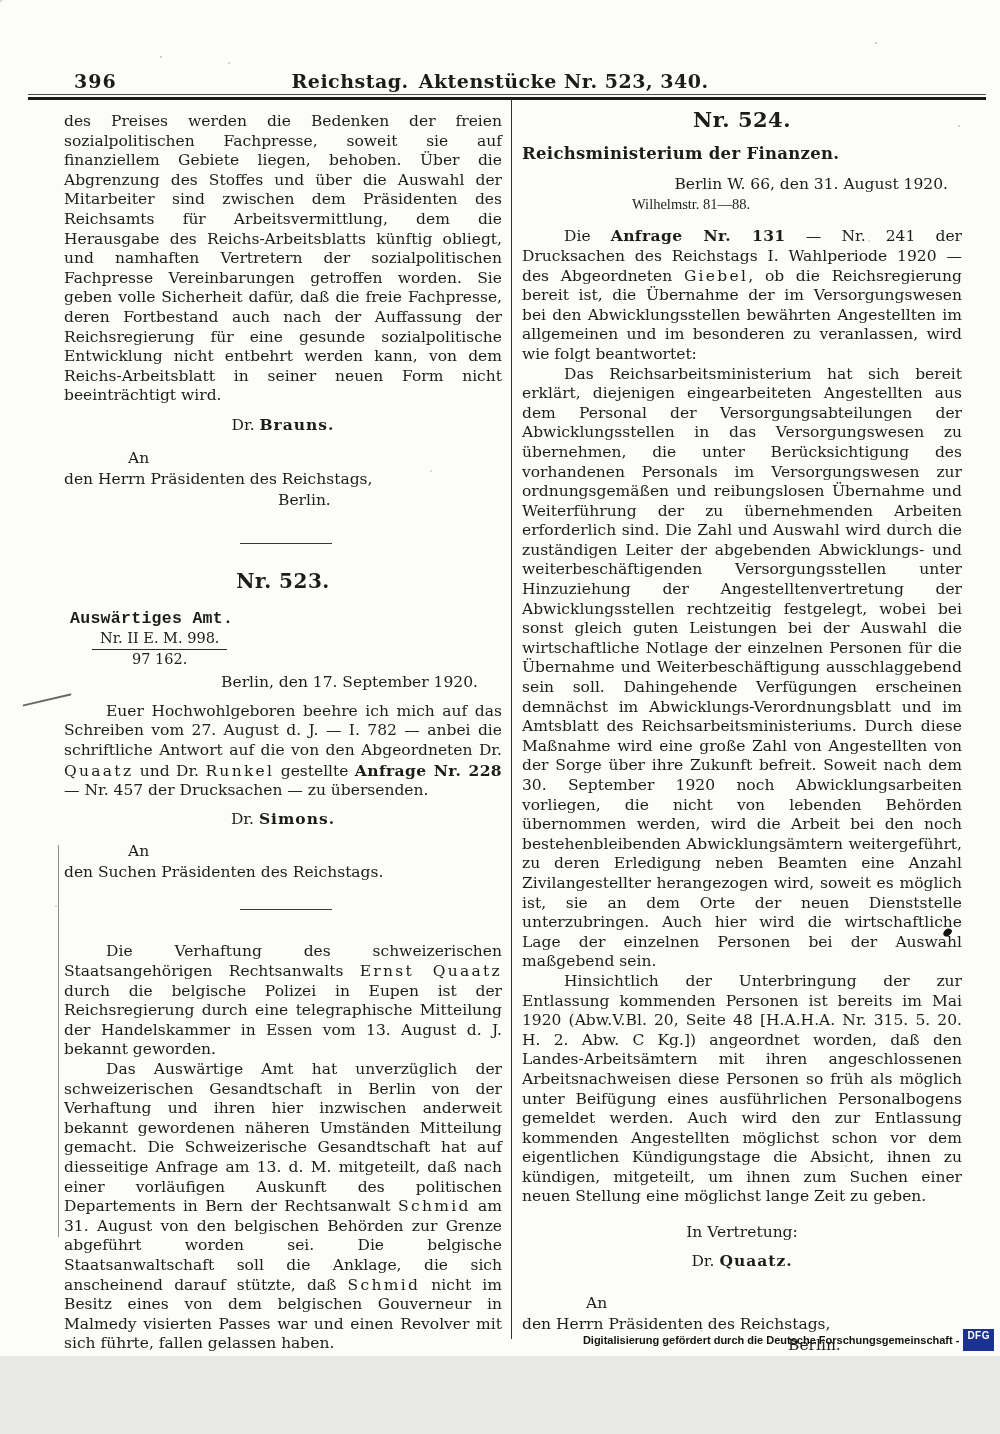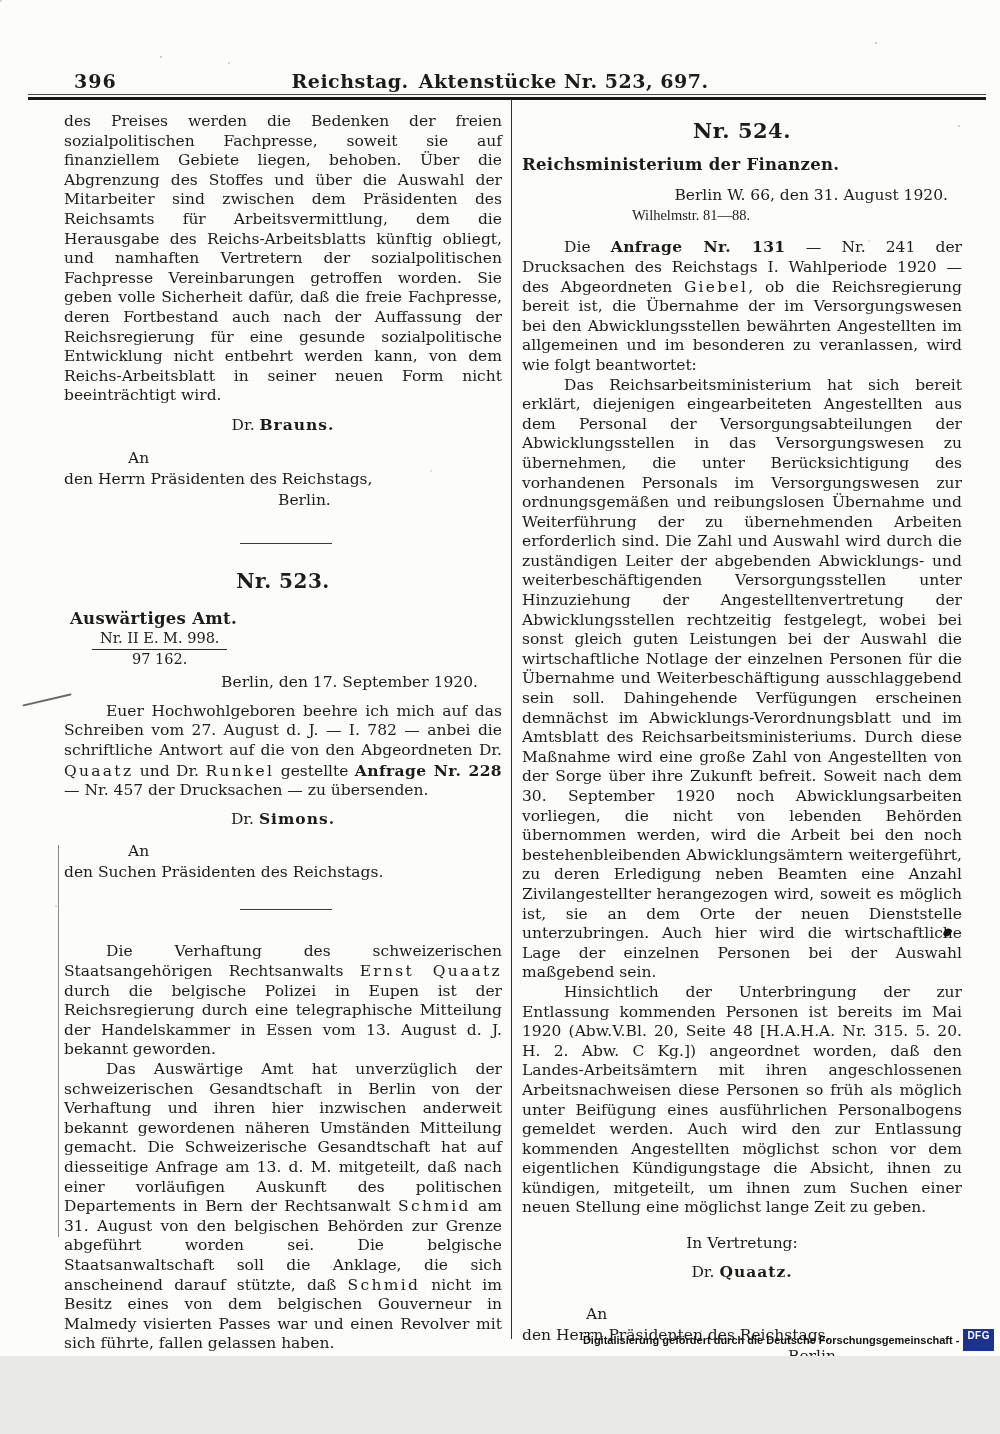--- a/index.html
+++ b/index.html
@@ -10,21 +10,21 @@
   }
   
   .pageno{position:absolute;left:74px;top:70px;font-size:19px;font-weight:bold;letter-spacing:1px;}
   .htitle{position:absolute;left:0;right:0;top:70px;text-align:center;font-size:19px;font-weight:bold;letter-spacing:.5px;}
   .rule-top{position:absolute;left:28px;top:94px;width:958px;height:1px;background:#4a4a46;}
   .rule-bot{position:absolute;left:28px;top:97px;width:958px;height:2.5px;background:#191917;}
   .vdivider{position:absolute;left:511px;top:99px;width:1.2px;height:1240px;background:#33312e;}
   
   .col{position:absolute;font-size:15.5px;line-height:19.6px;}
   .col.left{left:64px;top:112px;width:438px;}
-  .col.right{left:522px;top:121px;width:440px;}
+  .col.right{left:522px;top:110px;width:440px;}
   p.body{margin:0;text-align:justify;text-indent:42px;}
   p.body.nofirst{text-indent:0;}
   .sp{letter-spacing:2.3px;}
   b.inl{font-weight:bold;letter-spacing:.4px;}
   h2.docnum{margin:0;text-align:center;font-size:20px;font-weight:bold;letter-spacing:.5px;}
   .sender{font-weight:bold;font-size:16.5px;letter-spacing:.3px;}
   .office{font-weight:bold;font-size:15px;}
   .sig{text-align:center;}
   .sig .bname{font-weight:bold;letter-spacing:1px;}
   .addr div{line-height:21px;}
@@ -58,21 +58,21 @@
          55px 905px 0 rgba(40,38,35,.2), 845px 1165px 0 rgba(40,38,35,.18),
          905px 520px 0 rgba(40,38,35,.2), 770px 1010px 0 rgba(40,38,35,.15),
          160px 56px 0 rgba(40,38,35,.3), 700px 1330px 0 rgba(40,38,35,.18);}
 </style>
 </head>
 <body>
 
 <div class="page">
 
   <span class="pageno">396</span>
-  <div class="htitle">Reichstag. Aktenstücke Nr. 523, 697.</div>
+  <div class="htitle">Reichstag. Aktenstücke Nr. 523, 340.</div>
   <div class="rule-top"></div>
   <div class="rule-bot"></div>
   <div class="vdivider"></div>
 
   <div class="col left">
 
     <p class="body nofirst">des Preises werden die Bedenken der freien sozialpolitischen Fachpresse, soweit sie auf finanziellem Gebiete liegen, behoben. Über die Abgrenzung des Stoffes und über die Auswahl der Mitarbeiter sind zwischen dem Präsidenten des Reichsamts für Arbeitsvermittlung, dem die Herausgabe des Reichs-Arbeitsblatts künftig obliegt, und namhaften Vertretern der sozialpolitischen Fachpresse Vereinbarungen getroffen worden. Sie geben volle Sicherheit dafür, daß die freie Fachpresse, deren Fortbestand auch nach der Auffassung der Reichsregierung für eine gesunde sozialpolitische Entwicklung nicht entbehrt werden kann, von dem Reichs-Arbeitsblatt in seiner neuen Form nicht beeinträchtigt wird.</p>
 
     <div class="sig" style="margin-top:9px;">
       <span>Dr.</span>
@@ -82,21 +82,21 @@
     <div class="addr" style="margin-top:12px;">
       <div class="an">An</div>
       <div>den Herrn Präsidenten des Reichstags,</div>
       <div class="city-l">Berlin.</div>
     </div>
 
     <hr class="sep" style="margin:32px 0 0 176px;">
 
     <h2 class="docnum" style="margin-top:28px;">Nr. 523.</h2>
 
-    <div class="sender" style="margin-top:18px;padding-left:6px;">Auswärtiges Amt.</div>
+    <div class="sender" style="margin-top:18px;padding-left:6px;font-family:Liberation Mono, monospace;">Auswärtiges Amt.</div>
 
     <div class="ref">
       <span class="reftop">Nr. II E. M. 998.</span>
       <div class="refbot">97 162.</div>
     </div>
 
     <div class="dateline" style="margin-top:4px;padding-right:24px;">Berlin, den 17. September 1920.</div>
 
     <p class="body" style="margin-top:9px;"><span>Euer Hochwohlgeboren beehre ich mich auf das Schreiben vom 27. August d. J. — I. 782 — anbei die schriftliche Antwort auf die von den Abgeordneten Dr. </span><span class="sp">Quaatz</span><span> und Dr. </span><span class="sp">Runkel</span><span> gestellte </span><b class="inl">Anfrage Nr. 228</b><span> — Nr. 457 der Drucksachen — zu übersenden.</span></p>
 

